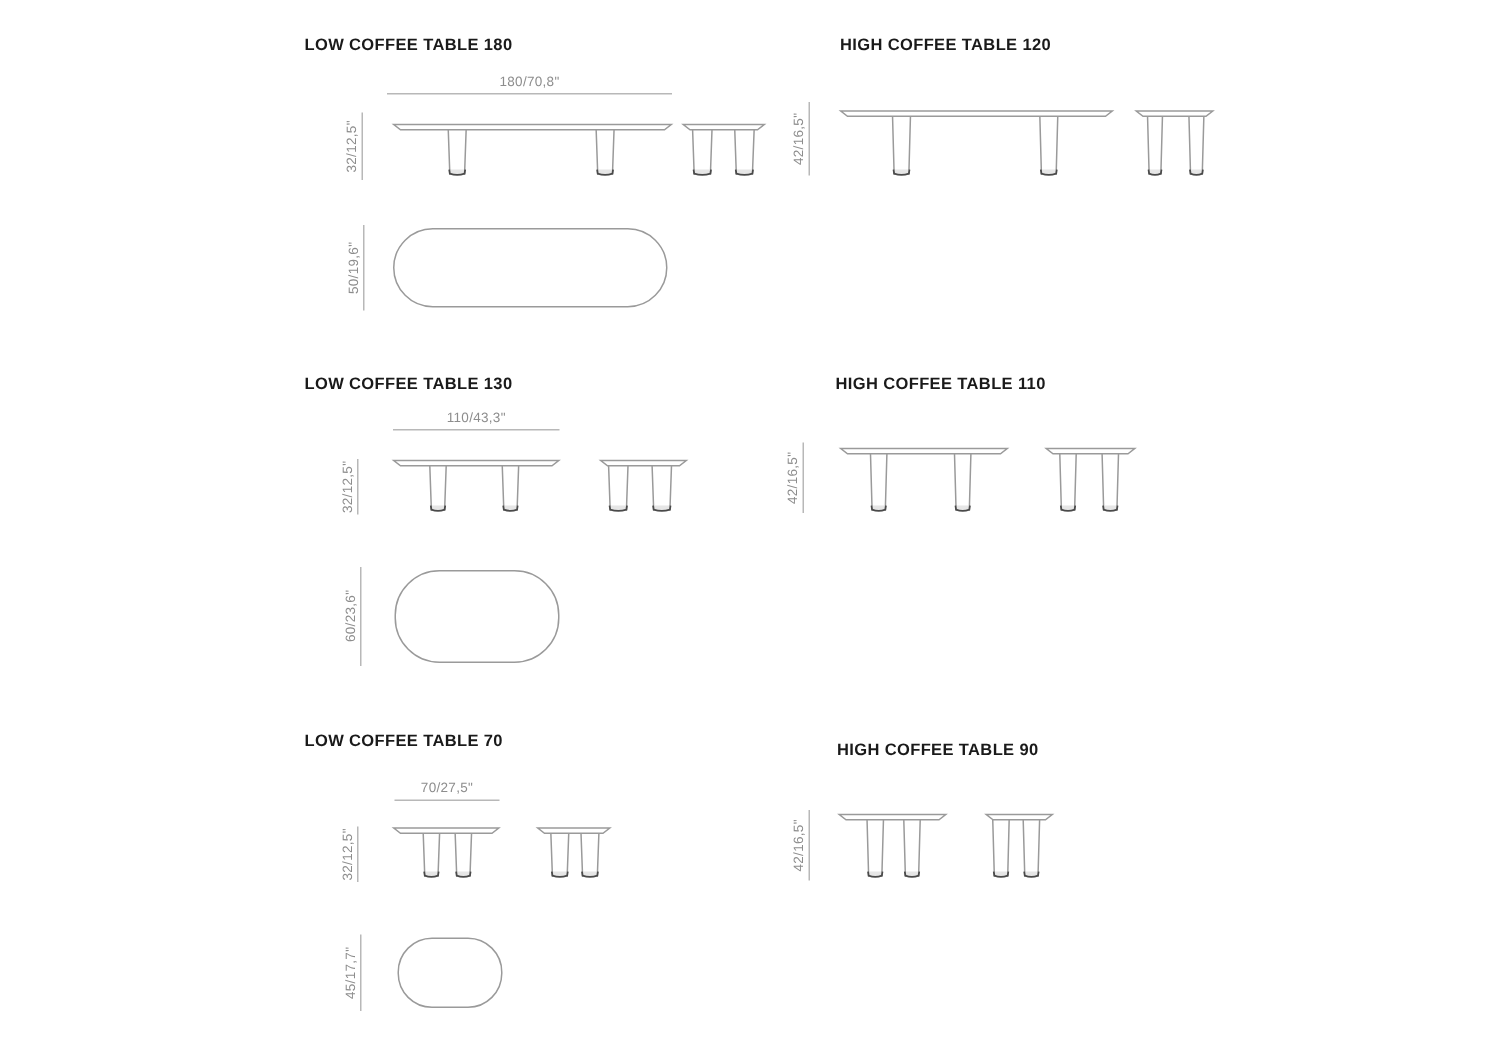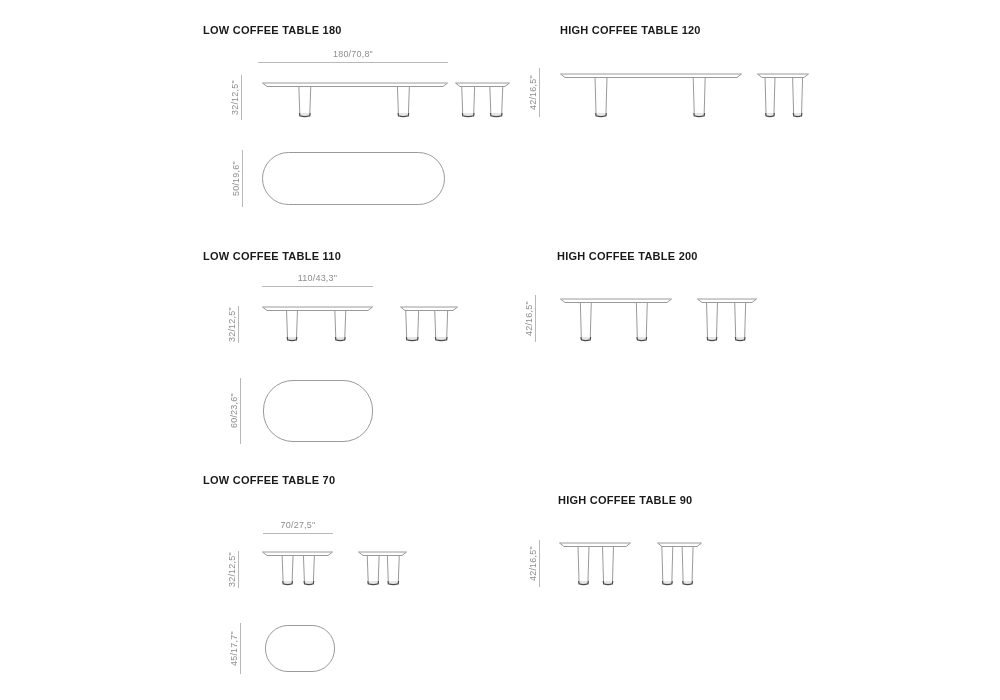--- a/index.html
+++ b/index.html
@@ -88,21 +88,21 @@
         <path d="M8.0,3.5 L9.1,43.5 M18.0,3.5 L16.9,43.5" stroke="#9a9a9a" stroke-width="1" fill="none"></path>
         <path d="M8.7,40.0 L9.1,42.7 Q13.0,44.4 16.9,42.7 L17.3,40.0" stroke="#4a4a4a" stroke-width="1.2" fill="#e6e6e6"></path>
         <path d="M35.6,3.5 L36.7,43.5 M45.6,3.5 L44.5,43.5" stroke="#9a9a9a" stroke-width="1" fill="none"></path>
         <path d="M36.3,40.0 L36.7,42.7 Q40.6,44.4 44.5,42.7 L44.9,40.0" stroke="#4a4a4a" stroke-width="1.2" fill="#e6e6e6"></path>
         <path d="M0.5,1 L51.5,1 L47,4.5 L5,4.5 Z" fill="#ffffff" stroke="#9a9a9a" stroke-width="1"></path>
       </svg>
   </section>
 
   
   <section>
-    <h2 class="title" style="left:203px;top:250px">LOW COFFEE TABLE 110</h2>
+    <h2 class="title" style="left:203px;top:250px">LOW COFFEE TABLE 130</h2>
     <div class="hdim" style="left:262px;top:272px;width:111px">
       <span class="dimtext">110/43,3"</span>
       <div class="hline"></div>
     </div>
     <div class="vdim" style="left:225px;top:306px;height:37px">
       <span class="vtext">32/12,5"</span>
       <div class="vline"></div>
     </div>
     <svg class="view" style="left:262px;top:306px" width="111" height="39" viewBox="0 0 111 39">
         <path d="M24.5,3.5 L25.6,34.5 M35.5,3.5 L34.4,34.5" stroke="#9a9a9a" stroke-width="1" fill="none"></path>
@@ -120,21 +120,21 @@
       </svg>
     <div class="vdim" style="left:227px;top:378px;height:66px">
       <span class="vtext">60/23,6"</span>
       <div class="vline"></div>
     </div>
     <div class="oval" style="left:263px;top:380px;width:110px;height:62px;border-radius:30px"></div>
   </section>
 
   
   <section>
-    <h2 class="title" style="left:557px;top:250px">HIGH COFFEE TABLE 200</h2>
+    <h2 class="title" style="left:557px;top:250px">HIGH COFFEE TABLE 110</h2>
     <div class="vdim" style="left:522px;top:295px;height:47px">
       <span class="vtext">42/16,5"</span>
       <div class="vline"></div>
     </div>
     <svg class="view" style="left:560px;top:298px" width="112" height="47" viewBox="0 0 112 47">
         <path d="M20.3,3.5 L21.4,42.5 M31.3,3.5 L30.2,42.5" stroke="#9a9a9a" stroke-width="1" fill="none"></path>
         <path d="M21.0,39.0 L21.4,41.7 Q25.8,43.4 30.2,41.7 L30.6,39.0" stroke="#4a4a4a" stroke-width="1.2" fill="#e6e6e6"></path>
         <path d="M76.3,3.5 L77.4,42.5 M87.3,3.5 L86.2,42.5" stroke="#9a9a9a" stroke-width="1" fill="none"></path>
         <path d="M77.0,39.0 L77.4,41.7 Q81.8,43.4 86.2,41.7 L86.6,39.0" stroke="#4a4a4a" stroke-width="1.2" fill="#e6e6e6"></path>
         <path d="M0.5,1 L111.5,1 L107,4.5 L5,4.5 Z" fill="#ffffff" stroke="#9a9a9a" stroke-width="1"></path>
@@ -143,21 +143,21 @@
         <path d="M9.5,3.5 L10.6,42.5 M20.5,3.5 L19.4,42.5" stroke="#9a9a9a" stroke-width="1" fill="none"></path>
         <path d="M10.2,39.0 L10.6,41.7 Q15.0,43.4 19.4,41.7 L19.8,39.0" stroke="#4a4a4a" stroke-width="1.2" fill="#e6e6e6"></path>
         <path d="M37.7,3.5 L38.8,42.5 M48.7,3.5 L47.6,42.5" stroke="#9a9a9a" stroke-width="1" fill="none"></path>
         <path d="M38.4,39.0 L38.8,41.7 Q43.2,43.4 47.6,41.7 L48.0,39.0" stroke="#4a4a4a" stroke-width="1.2" fill="#e6e6e6"></path>
         <path d="M0.5,1 L59.5,1 L55,4.5 L5,4.5 Z" fill="#ffffff" stroke="#9a9a9a" stroke-width="1"></path>
       </svg>
   </section>
 
   
   <section>
-    <h2 class="title" style="left:203px;top:474px">LOW COFFEE TABLE 70</h2>
+    <h2 class="title" style="left:203px;top:488px">LOW COFFEE TABLE 70</h2>
     <div class="hdim" style="left:263px;top:519px;width:70px">
       <span class="dimtext">70/27,5"</span>
       <div class="hline"></div>
     </div>
     <div class="vdim" style="left:225px;top:551px;height:37px">
       <span class="vtext">32/12,5"</span>
       <div class="vline"></div>
     </div>
     <svg class="view" style="left:262px;top:551px" width="71" height="38" viewBox="0 0 71 38">
         <path d="M20.1,3.5 L21.2,33.5 M31.1,3.5 L30.0,33.5" stroke="#9a9a9a" stroke-width="1" fill="none"></path>

